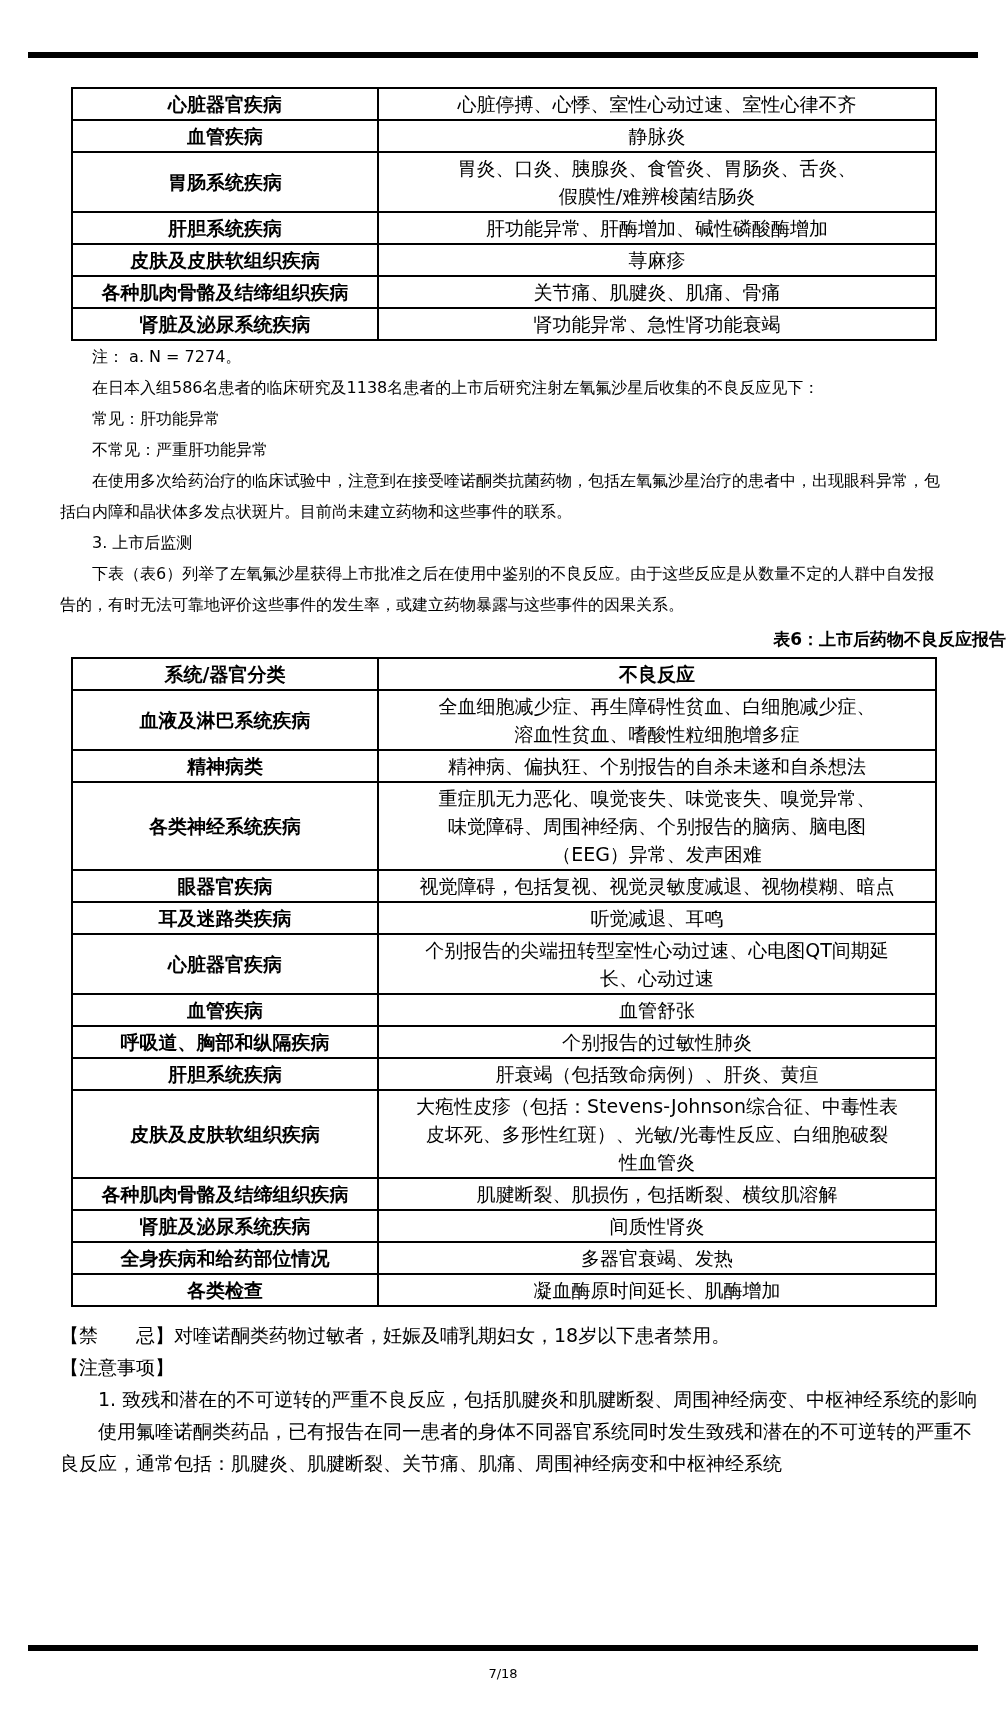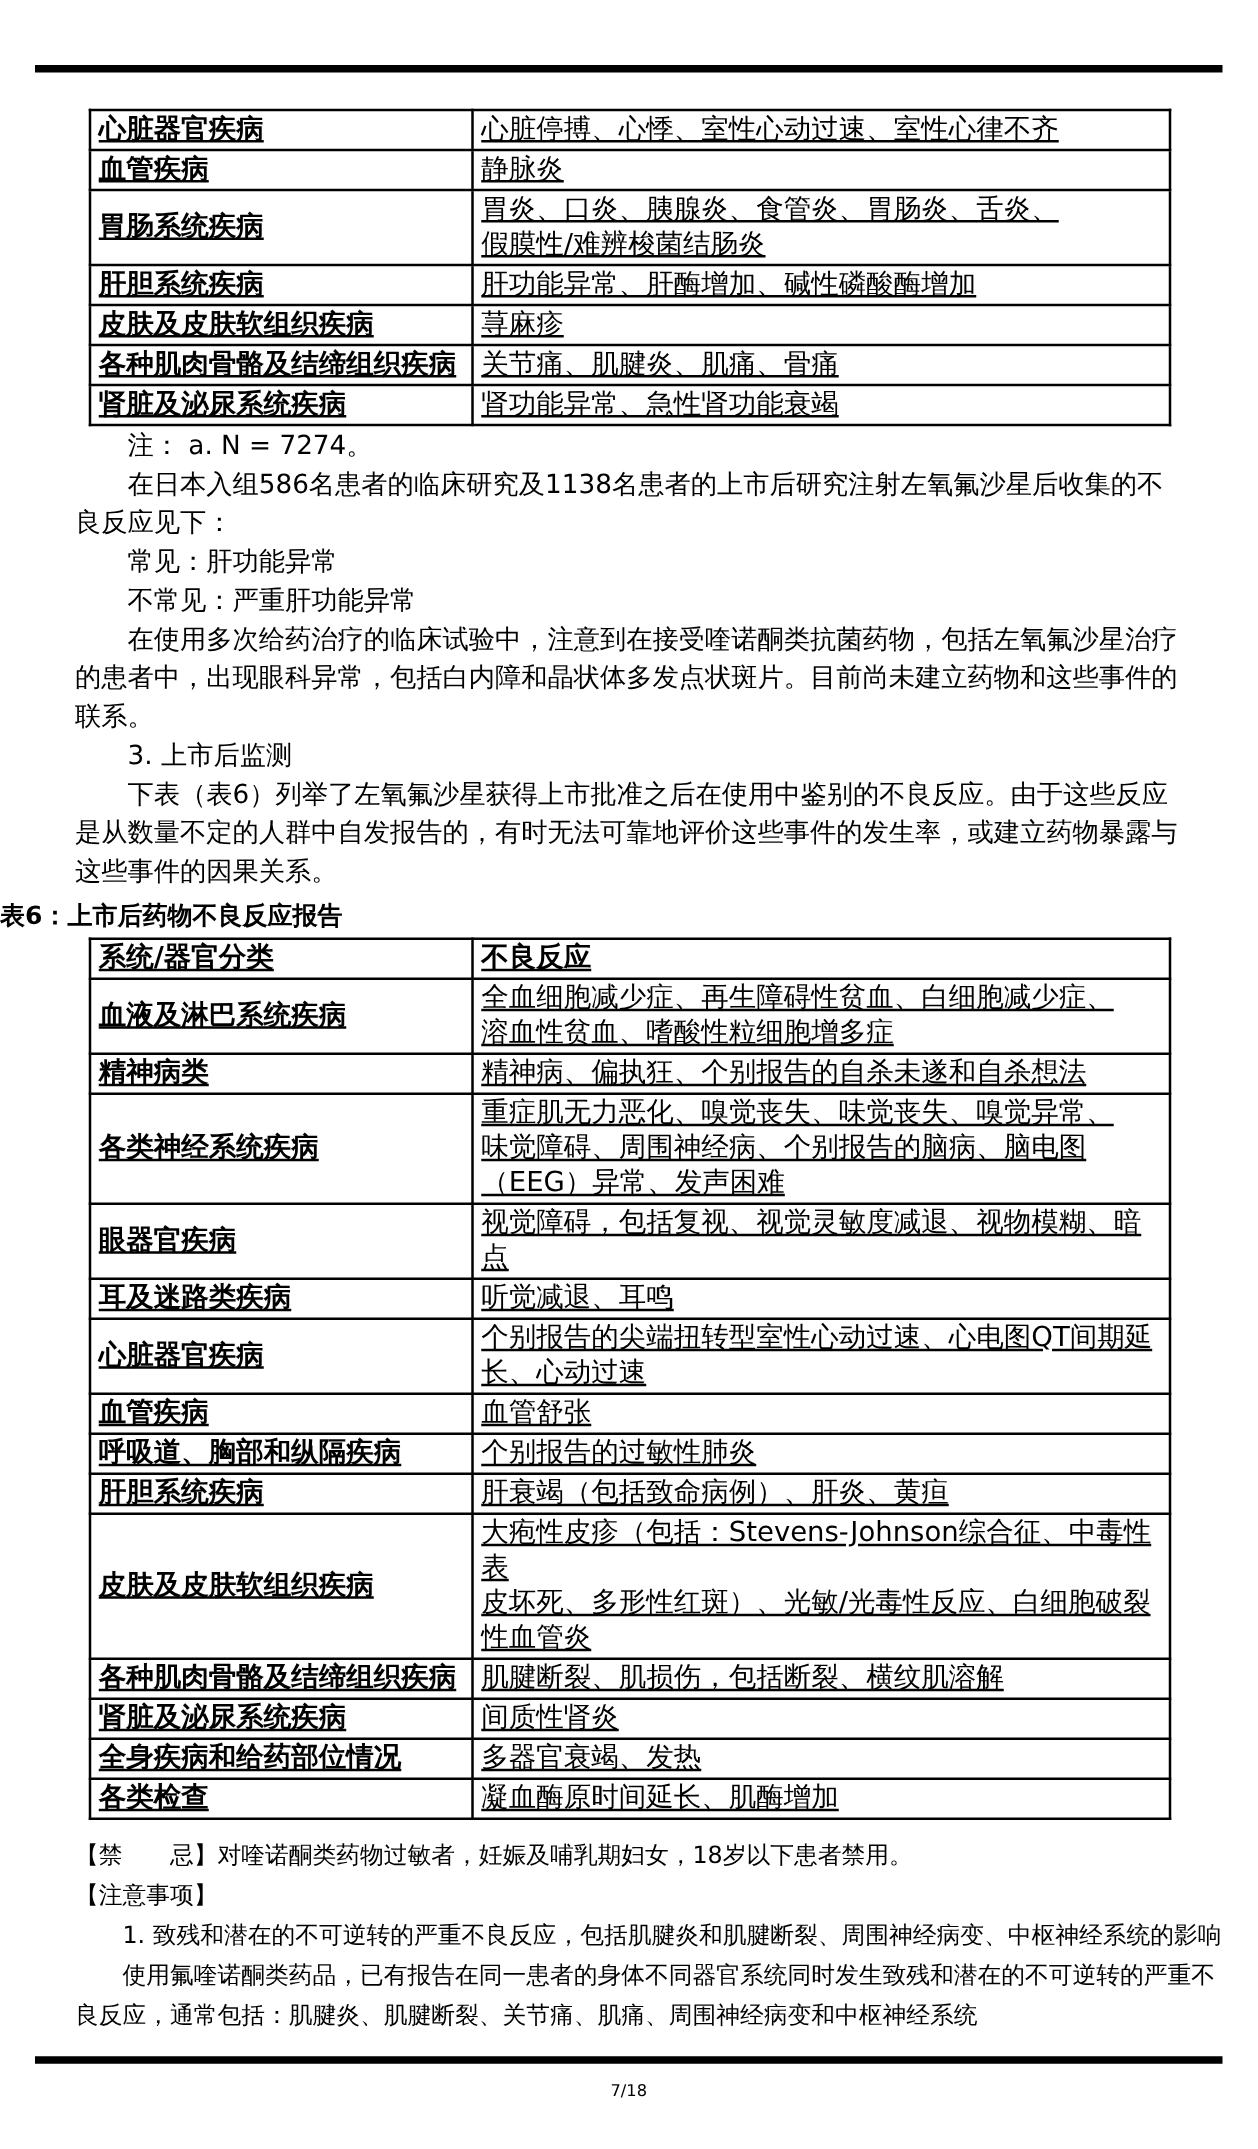--- a/index.html
+++ b/index.html
@@ -15,37 +15,36 @@
 
   table.adr{
     border-collapse:collapse;
     margin-left:71px;
     width:866px;
     table-layout:fixed;
   }
   table.adr col.c1{width:306px;}
   table.adr td, table.adr th{
     border:2px solid #000;
-    font-size:22px;
+    font-size:19px;
     line-height:28px;
     padding:1px 6px;
-    text-align:left;
+    text-align:center;
     vertical-align:middle;
-    text-decoration:underline;
   }
   td.cat, th{font-weight:700;}
   td.val{font-weight:400;white-space:pre-line;}
 
-  .body-text{margin:0 60px;font-size:21px;line-height:31px;}
+  .body-text{margin:0 60px;font-size:16px;line-height:31px;}
   .body-text p{margin:0;}
   .indent{text-indent:2em;}
   .bold{font-weight:400;}
   .note{margin-top:5px;}
   .table-title{
-    text-align:left;font-weight:700;font-size:20px;
+    text-align:right;font-weight:700;font-size:17px;
     line-height:30px;margin:4px 0 3px 0;
   }
   .bottom-block{margin:12px 26px 0 60px;font-size:19px;line-height:32px;}
   .bottom-block p{margin:0;}
   .page-num{
     position:absolute;top:1664px;left:0;width:100%;
     text-align:center;font-size:13px;line-height:20px;
   }
 </style>
 </head>

